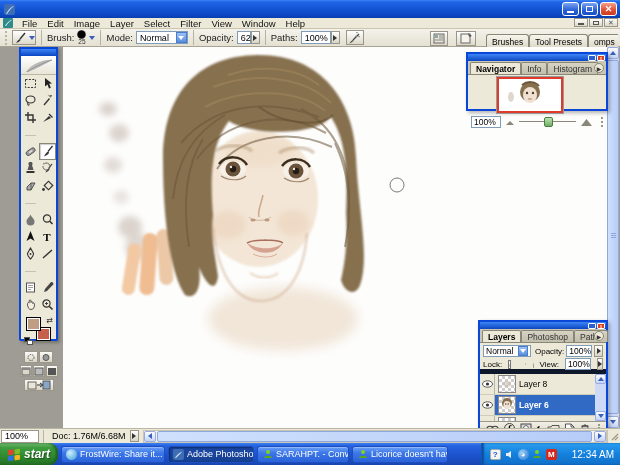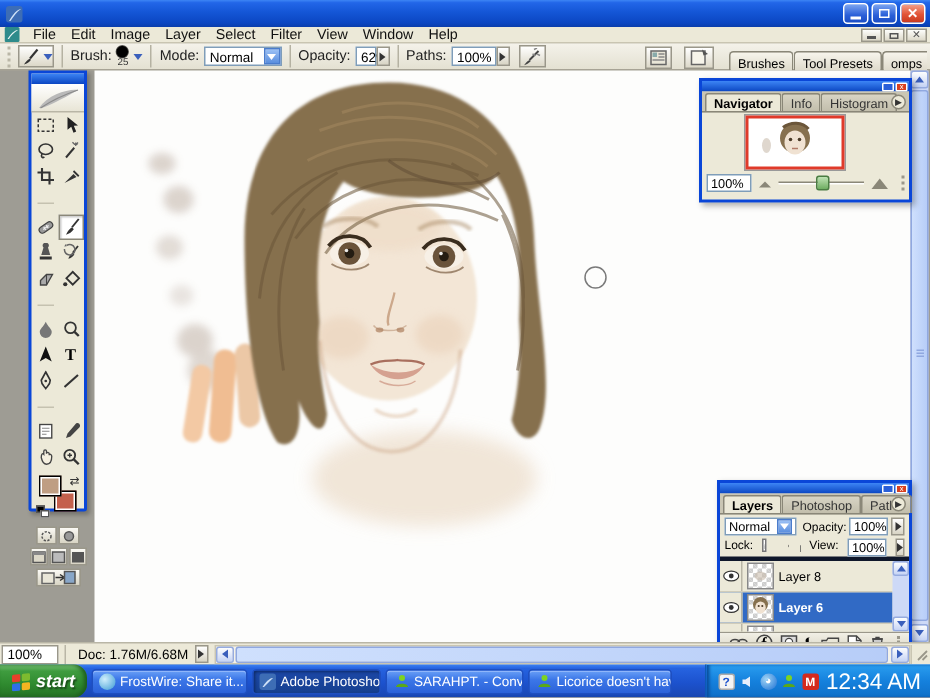--- a/index.html
+++ b/index.html
@@ -6,21 +6,21 @@
   body{font-family:"Liberation Sans",sans-serif;background:#555}
   #screen{position:relative;width:620px;height:465px;overflow:hidden;background:#9e9c94;font-size:10px;color:#000}
   .abs{position:absolute}
   
   #titlebar{left:0;top:0;width:620px;height:18px;background:linear-gradient(180deg,#3d85f5 0%,#2266e8 10%,#1456d6 45%,#0b46c2 85%,#0a3dab 100%);display:flex;align-items:center;padding:0 3px;color:#fff}
   #titlebar .title{font-size:10.5px;font-weight:bold;text-shadow:1px 1px 1px #0a2a7a;white-space:nowrap;overflow:hidden}
   .winbtn{width:17px;height:14px;border:1px solid #fff;border-radius:3px;margin-left:2px;display:flex;align-items:center;justify-content:center;color:#fff;font-size:9px;font-weight:bold;line-height:1}
   .winbtn.blue{background:linear-gradient(180deg,#7ba4f0,#2a5fd8 60%,#1c4ec4)}
   .winbtn.red{background:linear-gradient(180deg,#f3a08a,#e25437 55%,#c93a1e)}
   
-  #menubar{left:0;top:18px;width:620px;height:11px;background:#ece9d8;border-bottom:1px solid #c9c5b2;display:flex;align-items:center;padding-left:2px}
+  #menubar{left:0;top:18px;width:620px;height:11px;background:#ece9d8;border-bottom:1px solid #c9c5b2;display:flex;padding-left:2px}
   .menuitem{padding:0 5px;font-size:9.5px;color:#111}
   .docbtn{width:14px;height:9px;border:1px solid #9a978a;background:linear-gradient(#fdfdfb,#dcd8c8);margin-left:1px;position:relative}
   
   #optionsbar{left:0;top:29px;width:620px;height:18px;background:linear-gradient(#f4f2ea,#e4e1d2);border-bottom:1px solid #a7a395;display:flex;align-items:center;padding:0 2px;font-size:9.5px}
   .grip{width:4px;height:14px;border-left:2px dotted #b9b6a6;margin:0 3px}
   .optdiv{width:1px;height:15px;background:#b5b2a2;margin:0 5px}
   .optlabel{color:#222;margin-right:3px;white-space:nowrap}
   .optfield{width:34px;height:13px;background:#fff;border:1px solid #7f9db9;font-size:9px;display:flex;align-items:center;padding-left:3px}
   .arrbtn{width:9px;height:13px;border:1px solid #9a978a;background:linear-gradient(#fff,#d8d4c4);display:flex;align-items:center;justify-content:center;font-size:6px;color:#333}
   .toolbtn{width:24px;height:15px;border:1px solid #9a978a;background:linear-gradient(#fff,#dcd8c8);display:flex;align-items:center;justify-content:center}
@@ -491,21 +491,21 @@
       <span class="modebtn" style="width:30px">
           <svg width="24" height="10">
             <rect x="1" y="2" width="8" height="7" fill="#e9e6d8" stroke="#666"></rect>
             <path d="M10,5 h5 M13,3 l3,2 -3,2" stroke="#333" stroke-width="1" fill="none"></path>
             <rect x="16" y="1" width="7" height="8" fill="#88a6c8" stroke="#555"></rect>
           </svg>
         </span>
     </div>
   </div>
 
-  <div class="palette abs" style="left:466px;top:52px;width:142px;height:83px">
+  <div class="palette abs" style="left:466px;top:52px;width:142px;height:59px">
     <div class="ptitle">
       <span class="mini blue"></span>
       <span class="mini red">x</span>
     </div>
     <div class="tabrow">
       <span class="ptab active">Navigator</span>
       <span class="ptab">Info</span>
       <span class="ptab">Histogram</span>
       <span class="pmenu">▶</span>
     </div>
@@ -560,21 +560,21 @@
           </span>
         </span>
       <span style="font-size:8px;margin-left:2px">Opacity:</span>
       <span class="pfield" style="width:26px">
           <span>100%</span>
         </span>
       <span class="arrbtn" style="height:12px">
           <span class="tri-right" style="border-left-color:#333"></span>
         </span>
     </div>
-    <div style="display:flex;align-items:flex-start;height:15px;padding:0 3px;gap:6px;border-bottom:3px solid #0f172a">
+    <div style="display:flex;align-items:center;height:15px;padding:0 3px;gap:6px;border-bottom:5px solid #0f172a">
       <span style="font-size:8px">Lock:</span>
       <span class="checker" style="width:9px;height:9px;border:1px solid #777"></span>
       <svg width="10" height="10">
           <path d="M8.5,1 L5,5" stroke="#333" stroke-width="1"></path>
           <path d="M5,5 C4,5.6 3.4,6.8 3,8 C4.3,7.6 5.4,6.9 6,6 Z" fill="#333"></path>
         </svg>
       <svg width="10" height="10">
           <path d="M5,1 V9 M1,5 H9 M3.5,2.5 L5,1 L6.5,2.5 M3.5,7.5 L5,9 L6.5,7.5 M1.8,3.5 L1,5 L1.8,6.5 M8.2,3.5 L9,5 L8.2,6.5" stroke="#333" stroke-width="0.9" fill="none"></path>
         </svg>
       <svg width="9" height="10">
@@ -734,17 +734,17 @@
       <span class="trayicon" style="background:radial-gradient(circle at 35% 35%,#9fd4f5,#1a6fd4);border-radius:50%">
           <span style="color:#fff;font-size:7px">◕</span>
         </span>
       <span class="trayicon">
           <svg width="10" height="10">
             <circle cx="5" cy="3" r="2" fill="#7ed321"></circle>
             <path d="M1,9 C1,6 9,6 9,9 Z" fill="#5aa818"></path>
           </svg>
         </span>
       <span class="trayicon" style="background:#d42a1e;color:#fff">M</span>
-      <span style="font-size:15px;margin-left:2px;white-space:nowrap">12:34 AM</span>
+      <span style="font-size:10px;margin-left:12px;white-space:nowrap">12:34 AM</span>
     </div>
   </div>
 
 </div>
 
 </body></html>

